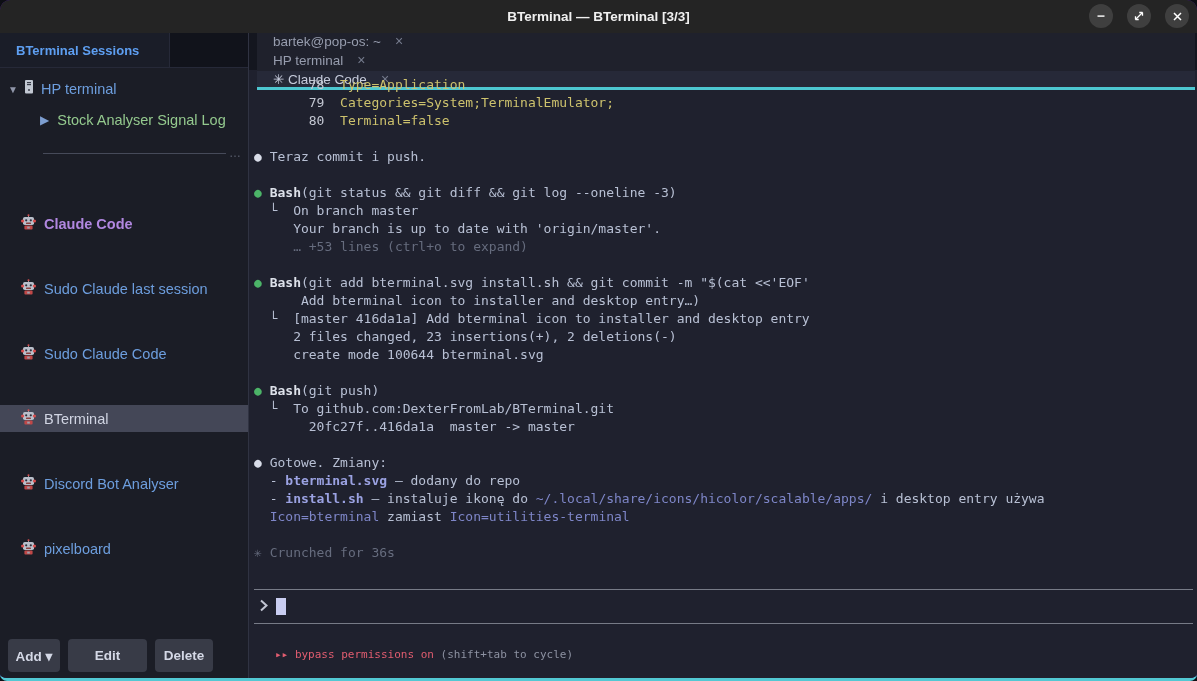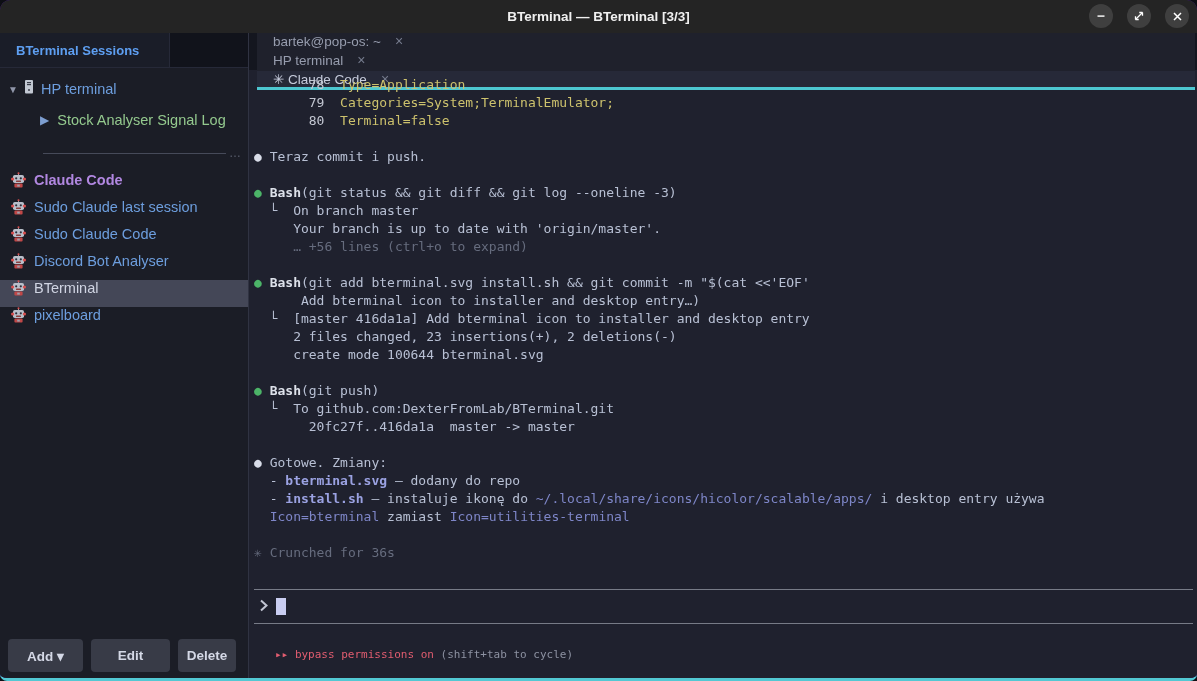--- a/index.html
+++ b/index.html
@@ -30,29 +30,29 @@
   .tree-arrow{color:#8f95a8;font-size:10px;width:14px;text-align:center;margin-left:6px;}
   .tree-icon{margin:0 6px 0 3px;}
   .tree-label{color:#6d9ede;font-size:14.5px;}
   .tree-child{display:flex;align-items:center;height:28px;padding-left:40px;cursor:pointer;margin-top:4px;}
   .play-arrow{color:#7d9ed0;font-size:12px;margin-right:8px;}
   .tree-child-label{color:#94c98e;font-size:14.5px;}
   .divider-row{display:flex;align-items:center;margin:12px 6px 8px 43px;}
   .divider-line{flex:1;border-top:1px solid #464a59;}
   .divider-dots{color:#5b6070;font-size:12px;margin-left:3px;letter-spacing:1px;}
   .session-list{margin-top:4px;}
-  .session-item{display:flex;align-items:flex-start;height:27px;padding-left:11px;cursor:pointer;}
+  .session-item{display:flex;align-items:center;height:27px;padding-left:21px;cursor:pointer;margin-top:38px;}
   .session-item .robot{margin-right:8px;flex:none;}
   .session-label{color:#6d9ede;font-size:14.5px;white-space:nowrap;}
   .session-item.first .session-label{color:#b187e0;font-weight:bold;}
   .session-item.selected{background:#444757;}
   .session-item.selected .session-label{color:#d0d4e2;}
   .side-buttons{position:absolute;bottom:6px;left:8px;display:flex;gap:8px;}
   .side-btn{background:#383b47;color:#d4d8e6;font-weight:bold;font-size:13.5px;border:none;border-radius:4px;height:33px;display:flex;align-items:center;justify-content:center;cursor:pointer;font-family:"Liberation Sans",sans-serif;}
-  .btn-add{width:75px;} .btn-edit{width:79px;} .btn-del{width:58px;}
+  .btn-add{width:52px;} .btn-edit{width:79px;} .btn-del{width:58px;}
   
   .tabbar{height:37px;background:#14161f;display:flex;align-items:stretch;padding-left:8px;flex-direction:column;}
   .tab{display:flex;align-items:center;background:#1f212c;padding:0 12px 0 16px;margin-right:2px;cursor:pointer;border-bottom:3px solid transparent;}
   .tab .tab-label{color:#979dae;font-size:13.5px;white-space:nowrap;}
   .tab .tab-close{color:#767c8e;font-size:14px;margin-left:14px;cursor:pointer;}
   .tab.active{background:#262938;border-bottom:3px solid #4dc7d1;}
   .tab.active .tab-label{color:#c6cbdb;}
   
   .term{flex:1;padding:6px 4px 0 5px;font-family:"DejaVu Sans Mono","Liberation Mono",monospace;font-size:13px;line-height:18px;color:#b8c0d4;}
   .tline{white-space:pre;}
@@ -165,49 +165,49 @@
                 <circle cx="1.6" cy="7" r="1.6" fill="#d84f4f"></circle>
                 <circle cx="13.4" cy="7" r="1.6" fill="#d84f4f"></circle>
                 <circle cx="5.2" cy="6.3" r="1.1" fill="#2a2e3a"></circle>
                 <circle cx="9.8" cy="6.3" r="1.1" fill="#2a2e3a"></circle>
                 <rect x="5" y="8.6" width="5" height="1.4" rx="0.6" fill="#8a4040"></rect>
                 <rect x="3.4" y="11.6" width="8.2" height="4" rx="1" fill="#c04848"></rect>
                 <rect x="6.2" y="12.6" width="2.6" height="2" fill="#9aa0ac"></rect>
               </svg></span>
           <span class="session-label">Sudo Claude Code</span>
         </div>
+        <div class="session-item selected">
+          <span class="robot"><svg width="15" height="16" viewBox="0 0 15 16">
+                <line x1="7.5" y1="1.5" x2="7.5" y2="3" stroke="#9aa0ac" stroke-width="1"></line>
+                <circle cx="7.5" cy="1.2" r="1" fill="#d84f4f"></circle>
+                <rect x="2" y="3" width="11" height="8" rx="1.8" fill="#b9bfca"></rect>
+                <circle cx="1.6" cy="7" r="1.6" fill="#d84f4f"></circle>
+                <circle cx="13.4" cy="7" r="1.6" fill="#d84f4f"></circle>
+                <circle cx="5.2" cy="6.3" r="1.1" fill="#2a2e3a"></circle>
+                <circle cx="9.8" cy="6.3" r="1.1" fill="#2a2e3a"></circle>
+                <rect x="5" y="8.6" width="5" height="1.4" rx="0.6" fill="#8a4040"></rect>
+                <rect x="3.4" y="11.6" width="8.2" height="4" rx="1" fill="#c04848"></rect>
+                <rect x="6.2" y="12.6" width="2.6" height="2" fill="#9aa0ac"></rect>
+              </svg></span>
+          <span class="session-label">BTerminal</span>
+        </div>
         <div class="session-item">
           <span class="robot"><svg width="15" height="16" viewBox="0 0 15 16">
                 <line x1="7.5" y1="1.5" x2="7.5" y2="3" stroke="#9aa0ac" stroke-width="1"></line>
                 <circle cx="7.5" cy="1.2" r="1" fill="#d84f4f"></circle>
                 <rect x="2" y="3" width="11" height="8" rx="1.8" fill="#b9bfca"></rect>
                 <circle cx="1.6" cy="7" r="1.6" fill="#d84f4f"></circle>
                 <circle cx="13.4" cy="7" r="1.6" fill="#d84f4f"></circle>
                 <circle cx="5.2" cy="6.3" r="1.1" fill="#2a2e3a"></circle>
                 <circle cx="9.8" cy="6.3" r="1.1" fill="#2a2e3a"></circle>
                 <rect x="5" y="8.6" width="5" height="1.4" rx="0.6" fill="#8a4040"></rect>
                 <rect x="3.4" y="11.6" width="8.2" height="4" rx="1" fill="#c04848"></rect>
                 <rect x="6.2" y="12.6" width="2.6" height="2" fill="#9aa0ac"></rect>
               </svg></span>
           <span class="session-label">Discord Bot Analyser</span>
-        </div>
-        <div class="session-item selected">
-          <span class="robot"><svg width="15" height="16" viewBox="0 0 15 16">
-                <line x1="7.5" y1="1.5" x2="7.5" y2="3" stroke="#9aa0ac" stroke-width="1"></line>
-                <circle cx="7.5" cy="1.2" r="1" fill="#d84f4f"></circle>
-                <rect x="2" y="3" width="11" height="8" rx="1.8" fill="#b9bfca"></rect>
-                <circle cx="1.6" cy="7" r="1.6" fill="#d84f4f"></circle>
-                <circle cx="13.4" cy="7" r="1.6" fill="#d84f4f"></circle>
-                <circle cx="5.2" cy="6.3" r="1.1" fill="#2a2e3a"></circle>
-                <circle cx="9.8" cy="6.3" r="1.1" fill="#2a2e3a"></circle>
-                <rect x="5" y="8.6" width="5" height="1.4" rx="0.6" fill="#8a4040"></rect>
-                <rect x="3.4" y="11.6" width="8.2" height="4" rx="1" fill="#c04848"></rect>
-                <rect x="6.2" y="12.6" width="2.6" height="2" fill="#9aa0ac"></rect>
-              </svg></span>
-          <span class="session-label">BTerminal</span>
         </div>
         <div class="session-item">
           <span class="robot"><svg width="15" height="16" viewBox="0 0 15 16">
                 <line x1="7.5" y1="1.5" x2="7.5" y2="3" stroke="#9aa0ac" stroke-width="1"></line>
                 <circle cx="7.5" cy="1.2" r="1" fill="#d84f4f"></circle>
                 <rect x="2" y="3" width="11" height="8" rx="1.8" fill="#b9bfca"></rect>
                 <circle cx="1.6" cy="7" r="1.6" fill="#d84f4f"></circle>
                 <circle cx="13.4" cy="7" r="1.6" fill="#d84f4f"></circle>
                 <circle cx="5.2" cy="6.3" r="1.1" fill="#2a2e3a"></circle>
                 <circle cx="9.8" cy="6.3" r="1.1" fill="#2a2e3a"></circle>
@@ -246,21 +246,21 @@
         <div id="term-out">
             <div class="tline"><span class="num">       78  </span><span class="yel">Type=Application</span></div>
             <div class="tline"><span class="num">       79  </span><span class="yel">Categories=System;TerminalEmulator;</span></div>
             <div class="tline"><span class="num">       80  </span><span class="yel">Terminal=false</span></div>
             <div class="tline">&nbsp;</div>
             <div class="tline"><span class="bw">● </span><span class="txt">Teraz commit i push.</span></div>
             <div class="tline">&nbsp;</div>
             <div class="tline"><span class="bg">● </span><span class="bold">Bash</span><span class="txt">(git status &amp;&amp; git diff &amp;&amp; git log --oneline -3)</span></div>
             <div class="tline"><span class="txt">  └  On branch master</span></div>
             <div class="tline"><span class="txt">     Your branch is up to date with 'origin/master'.</span></div>
-            <div class="tline"><span class="dim">     … +56 lines (ctrl+o to expand)</span></div>
+            <div class="tline"><span class="dim">     … +53 lines (ctrl+o to expand)</span></div>
             <div class="tline">&nbsp;</div>
             <div class="tline"><span class="bg">● </span><span class="bold">Bash</span><span class="txt">(git add bterminal.svg install.sh &amp;&amp; git commit -m "$(cat &lt;&lt;'EOF'</span></div>
             <div class="tline"><span class="txt">      Add bterminal icon to installer and desktop entry…)</span></div>
             <div class="tline"><span class="txt">  └  [master 416da1a] Add bterminal icon to installer and desktop entry</span></div>
             <div class="tline"><span class="txt">     2 files changed, 23 insertions(+), 2 deletions(-)</span></div>
             <div class="tline"><span class="txt">     create mode 100644 bterminal.svg</span></div>
             <div class="tline">&nbsp;</div>
             <div class="tline"><span class="bg">● </span><span class="bold">Bash</span><span class="txt">(git push)</span></div>
             <div class="tline"><span class="txt">  └  To github.com:DexterFromLab/BTerminal.git</span></div>
             <div class="tline"><span class="txt">       20fc27f..416da1a  master -&gt; master</span></div>

